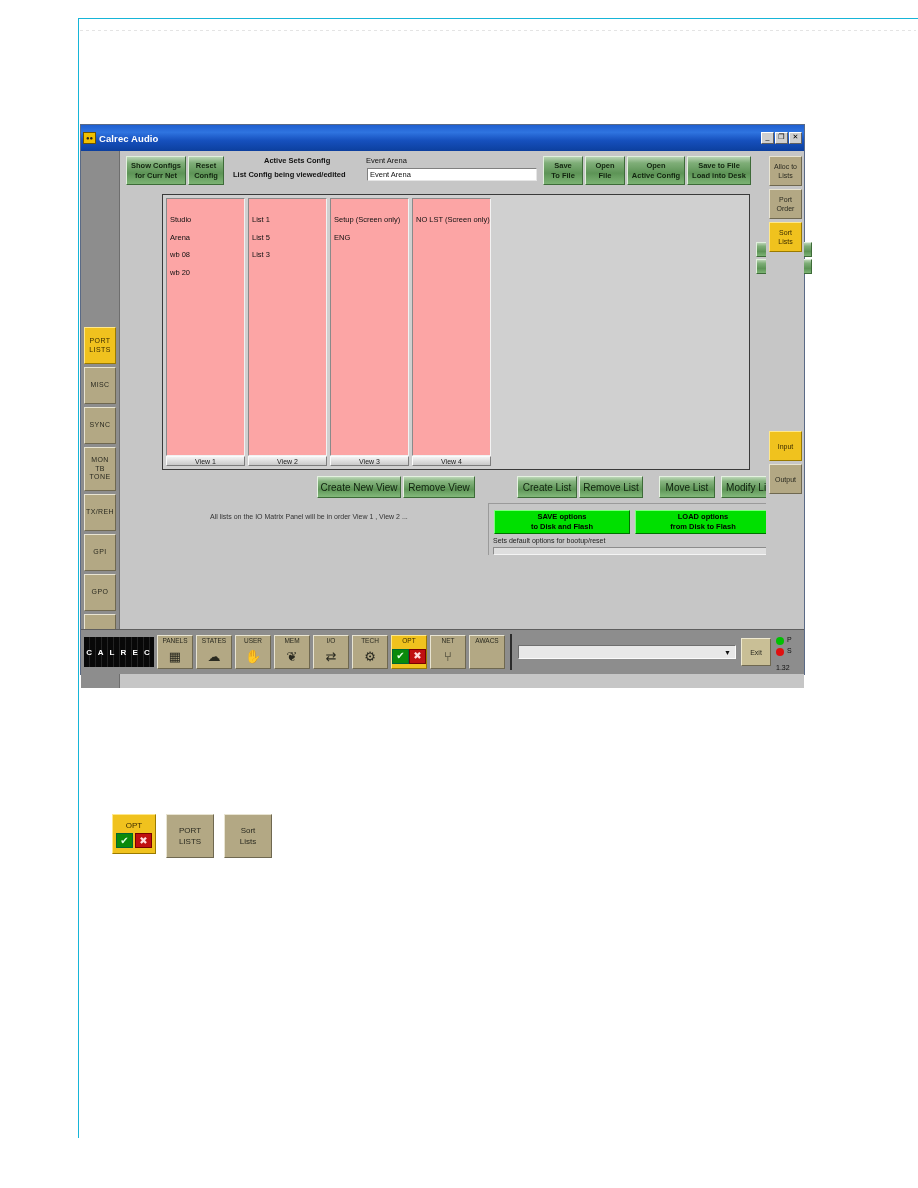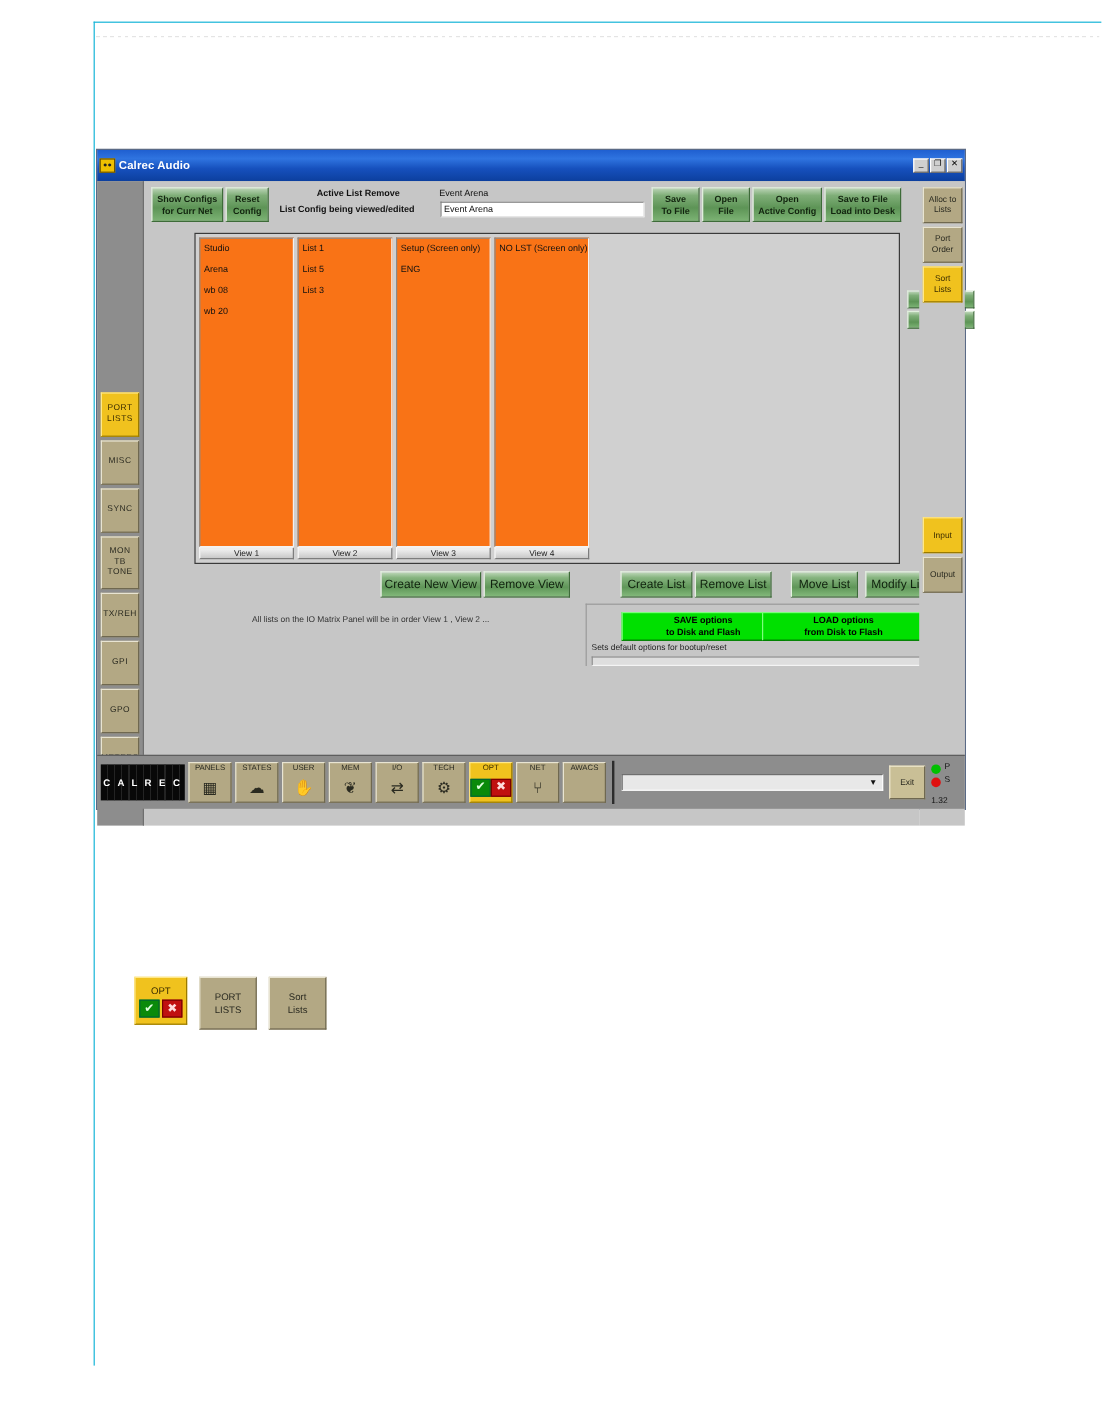--- a/index.html
+++ b/index.html
@@ -63,23 +63,23 @@
   .lbl{position:absolute;font-size:7.5px;color:#111;}
   .lbl.b{font-weight:bold;}
   .txtfield{position:absolute;background:#fff;border:1px solid #808080;
     border-right-color:#e6e6e6;border-bottom-color:#e6e6e6;
     font-size:7.5px;color:#111;padding-left:2px;display:flex;align-items:center;}
 
   
   .listpanel{position:absolute;left:42px;top:43px;width:588px;height:276px;
     background:#d0d0d0;border:1px solid #3a3a3a;box-sizing:border-box;}
   .viewcol{position:absolute;top:3px;width:79px;height:268px;display:flex;flex-direction:column;}
-  .viewbox{flex:1;background:#f97316;border:1px solid #8a8a8a;
+  .viewbox{flex:1;background:#fca5a5;border:1px solid #8a8a8a;
     border-right-color:#f2f2f2;border-bottom-color:#f2f2f2;
-    box-sizing:border-box;padding:3px 2px 0 3px;overflow:hidden;}
+    box-sizing:border-box;padding:16px 2px 0 3px;overflow:hidden;}
   .viewitem{font-size:7.5px;color:#111;line-height:9px;margin-bottom:8.5px;white-space:nowrap;}
   .viewlabel{height:10px;background:linear-gradient(to bottom,#f3f3f3,#c9c9c9);
     border:1px solid #fbfbfb;border-right-color:#7d7d7d;border-bottom-color:#7d7d7d;
     font-size:7px;color:#222;text-align:center;line-height:9px;box-sizing:border-box;}
 
   
   .movelist{position:absolute;left:636px;top:56px;width:58px;text-align:center;}
   .movelist .ml-txt{font-size:7.5px;color:#111;line-height:11px;}
   .arrbtn{width:56px;height:15px;margin-top:2px;
     background:linear-gradient(to bottom,#b9d3b4 0%,#7fae78 25%,#5d9456 65%,#7cb374 100%);
@@ -217,21 +217,21 @@
       <div class="toolbar">
         <div class="gbtn" style="left:6px;top:5px;width:58px;height:27px;">
           <span>Show Configs</span>
           <span>for Curr Net</span>
         </div>
         <div class="gbtn" style="left:68px;top:5px;width:34px;height:27px;">
           <span>Reset</span>
           <span>Config</span>
         </div>
 
-        <div class="lbl b" style="left:144px;top:5px;">Active List Remove</div>
+        <div class="lbl b" style="left:144px;top:5px;">Active Sets Config</div>
         <div class="lbl" style="left:246px;top:5px;">Event Arena</div>
 
         <div class="lbl b" style="left:113px;top:19px;">List Config being viewed/edited</div>
         <div class="txtfield" style="left:247px;top:17px;width:166px;height:11px;">Event Arena</div>
 
         <div class="gbtn" style="left:423px;top:5px;width:38px;height:27px;">
           <span>Save</span>
           <span>To File</span>
         </div>
         <div class="gbtn" style="left:465px;top:5px;width:38px;height:27px;">
@@ -294,21 +294,21 @@
         <div class="actbtn" style="left:241px;width:72px;">Remove View</div>
         <div class="actbtn" style="left:355px;width:60px;">Create List</div>
         <div class="actbtn" style="left:417px;width:64px;">Remove List</div>
         <div class="actbtn" style="left:497px;width:56px;">Move List</div>
         <div class="actbtn" style="left:559px;width:58px;">Modify List</div>
       </div>
 
       <div class="footnote">All lists on the IO Matrix Panel will be in order View 1 , View 2 ...</div>
 
       <div class="sl-group">
-        <div class="slbtn" style="left:5px;margin-left:24px;">
+        <div class="slbtn" style="left:5px;">
           <span>SAVE options</span>
           <span>to Disk and Flash</span>
         </div>
         <div class="slbtn" style="left:146px;">
           <span>LOAD options</span>
           <span>from Disk to Flash</span>
         </div>
         <div class="sl-note">Sets default options for bootup/reset</div>
         <div class="sl-bar"></div>
       </div>

